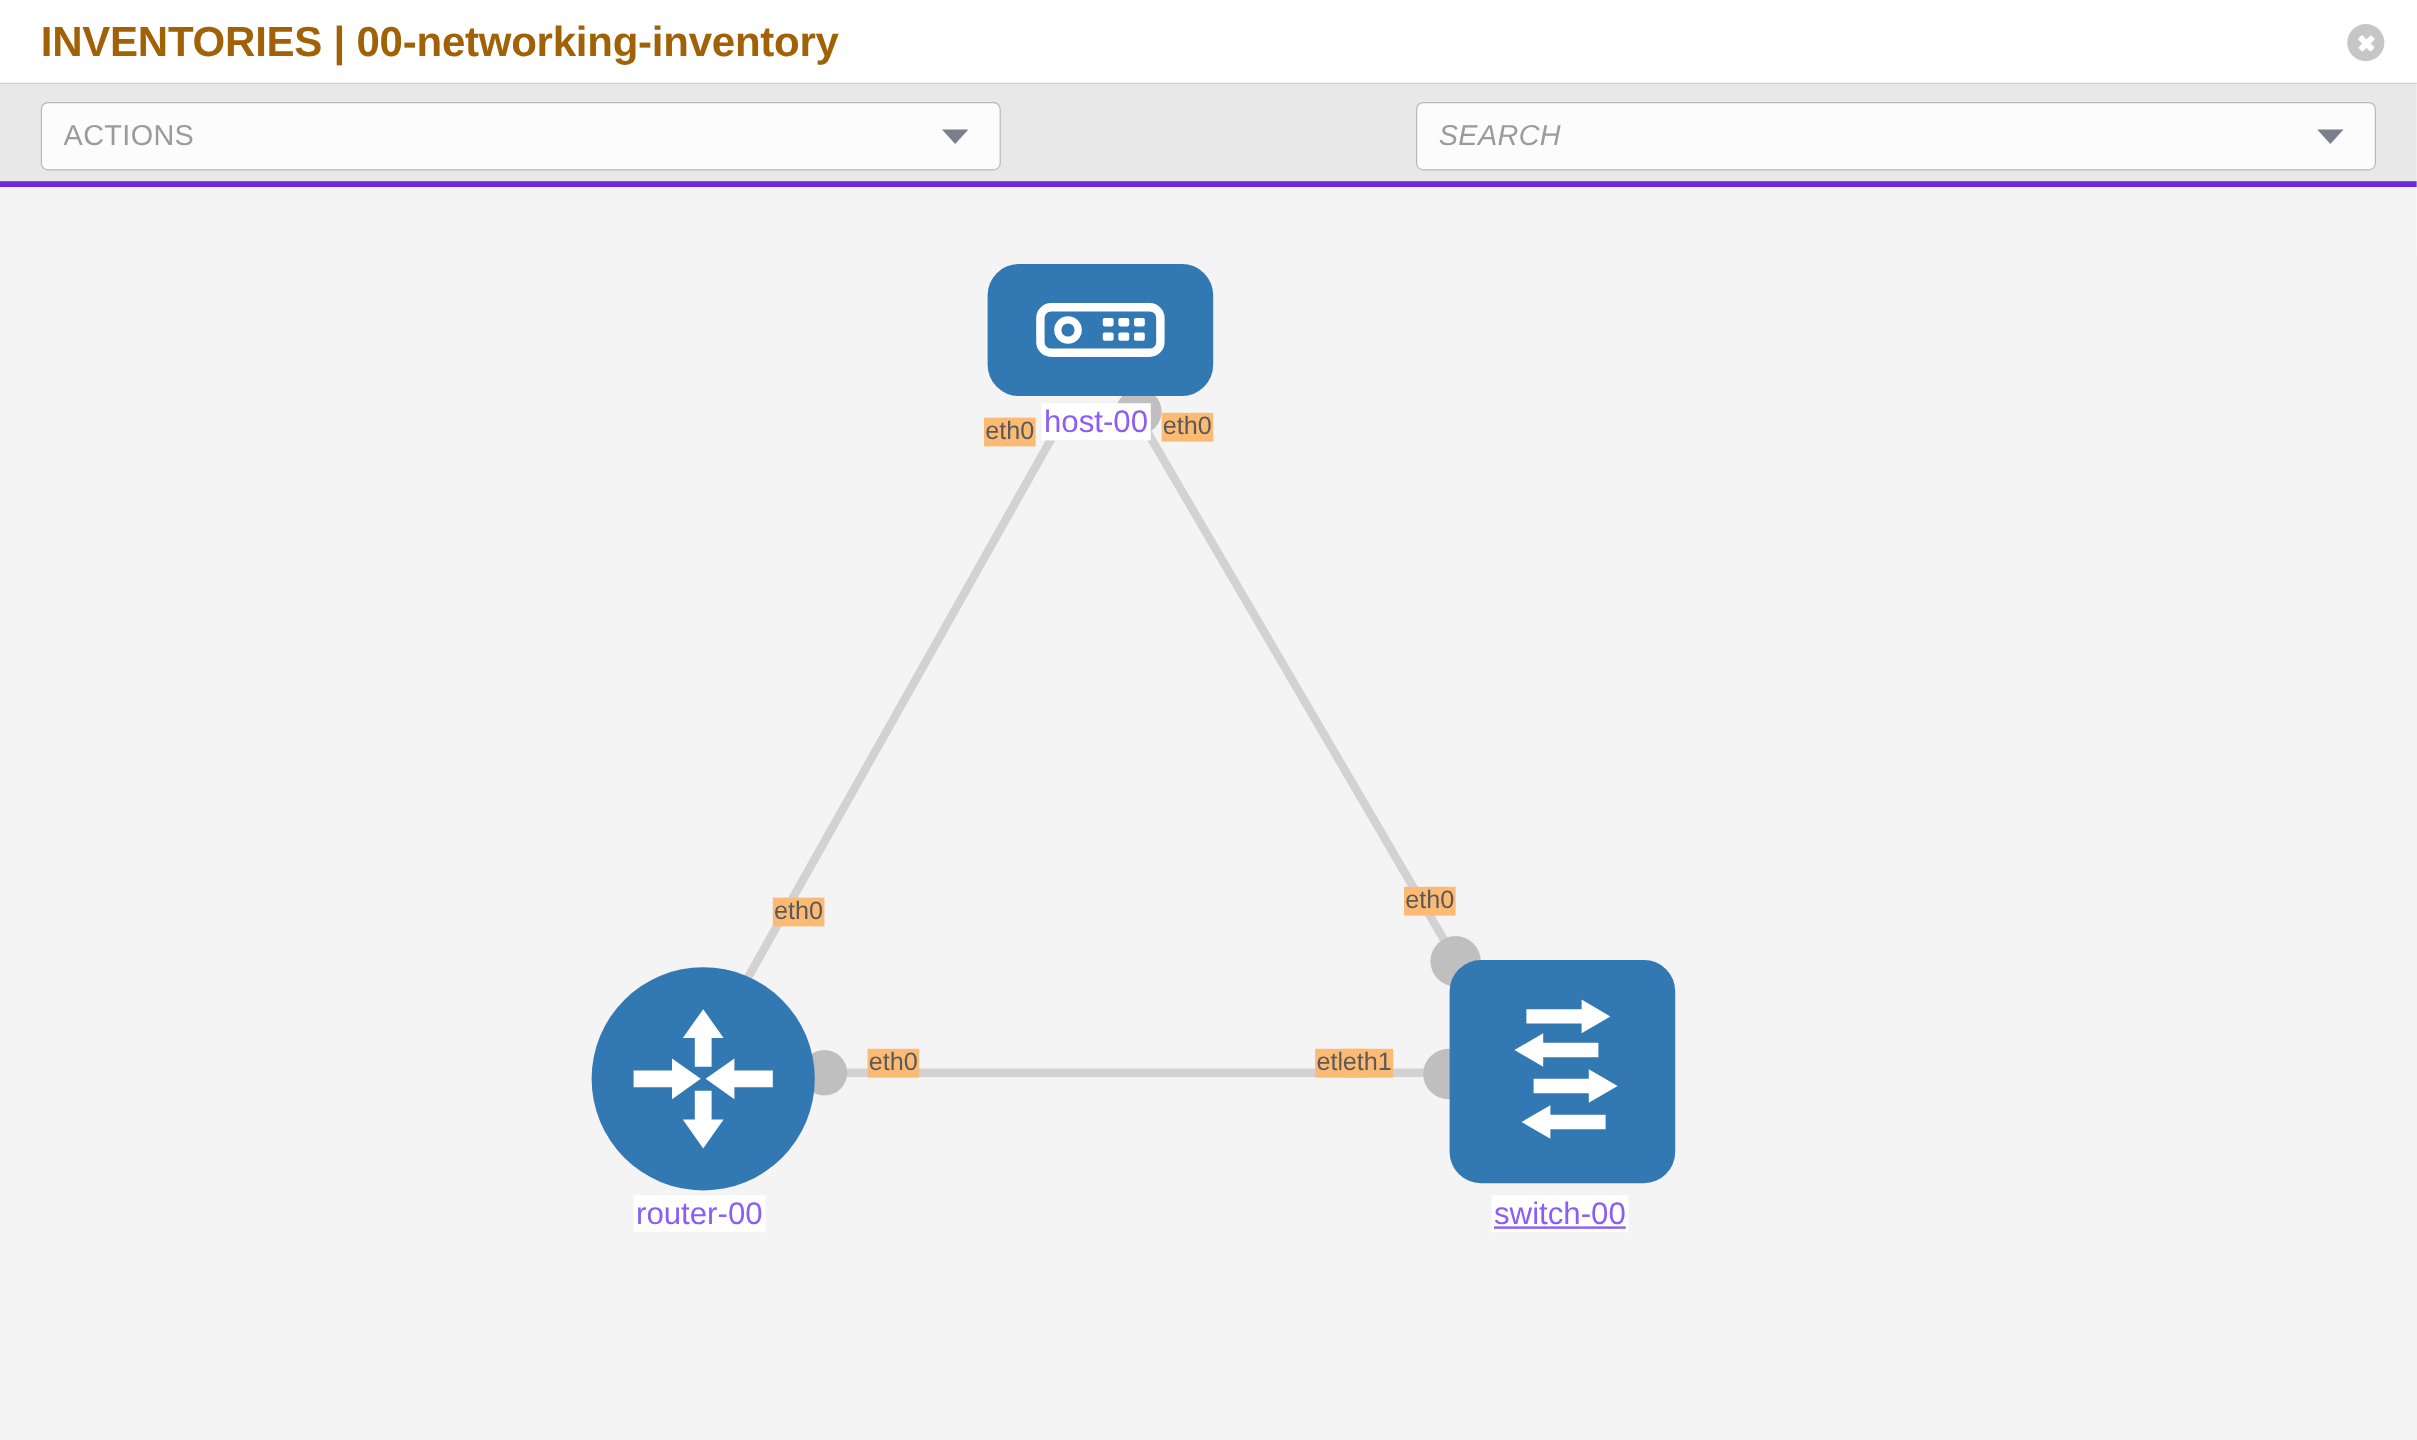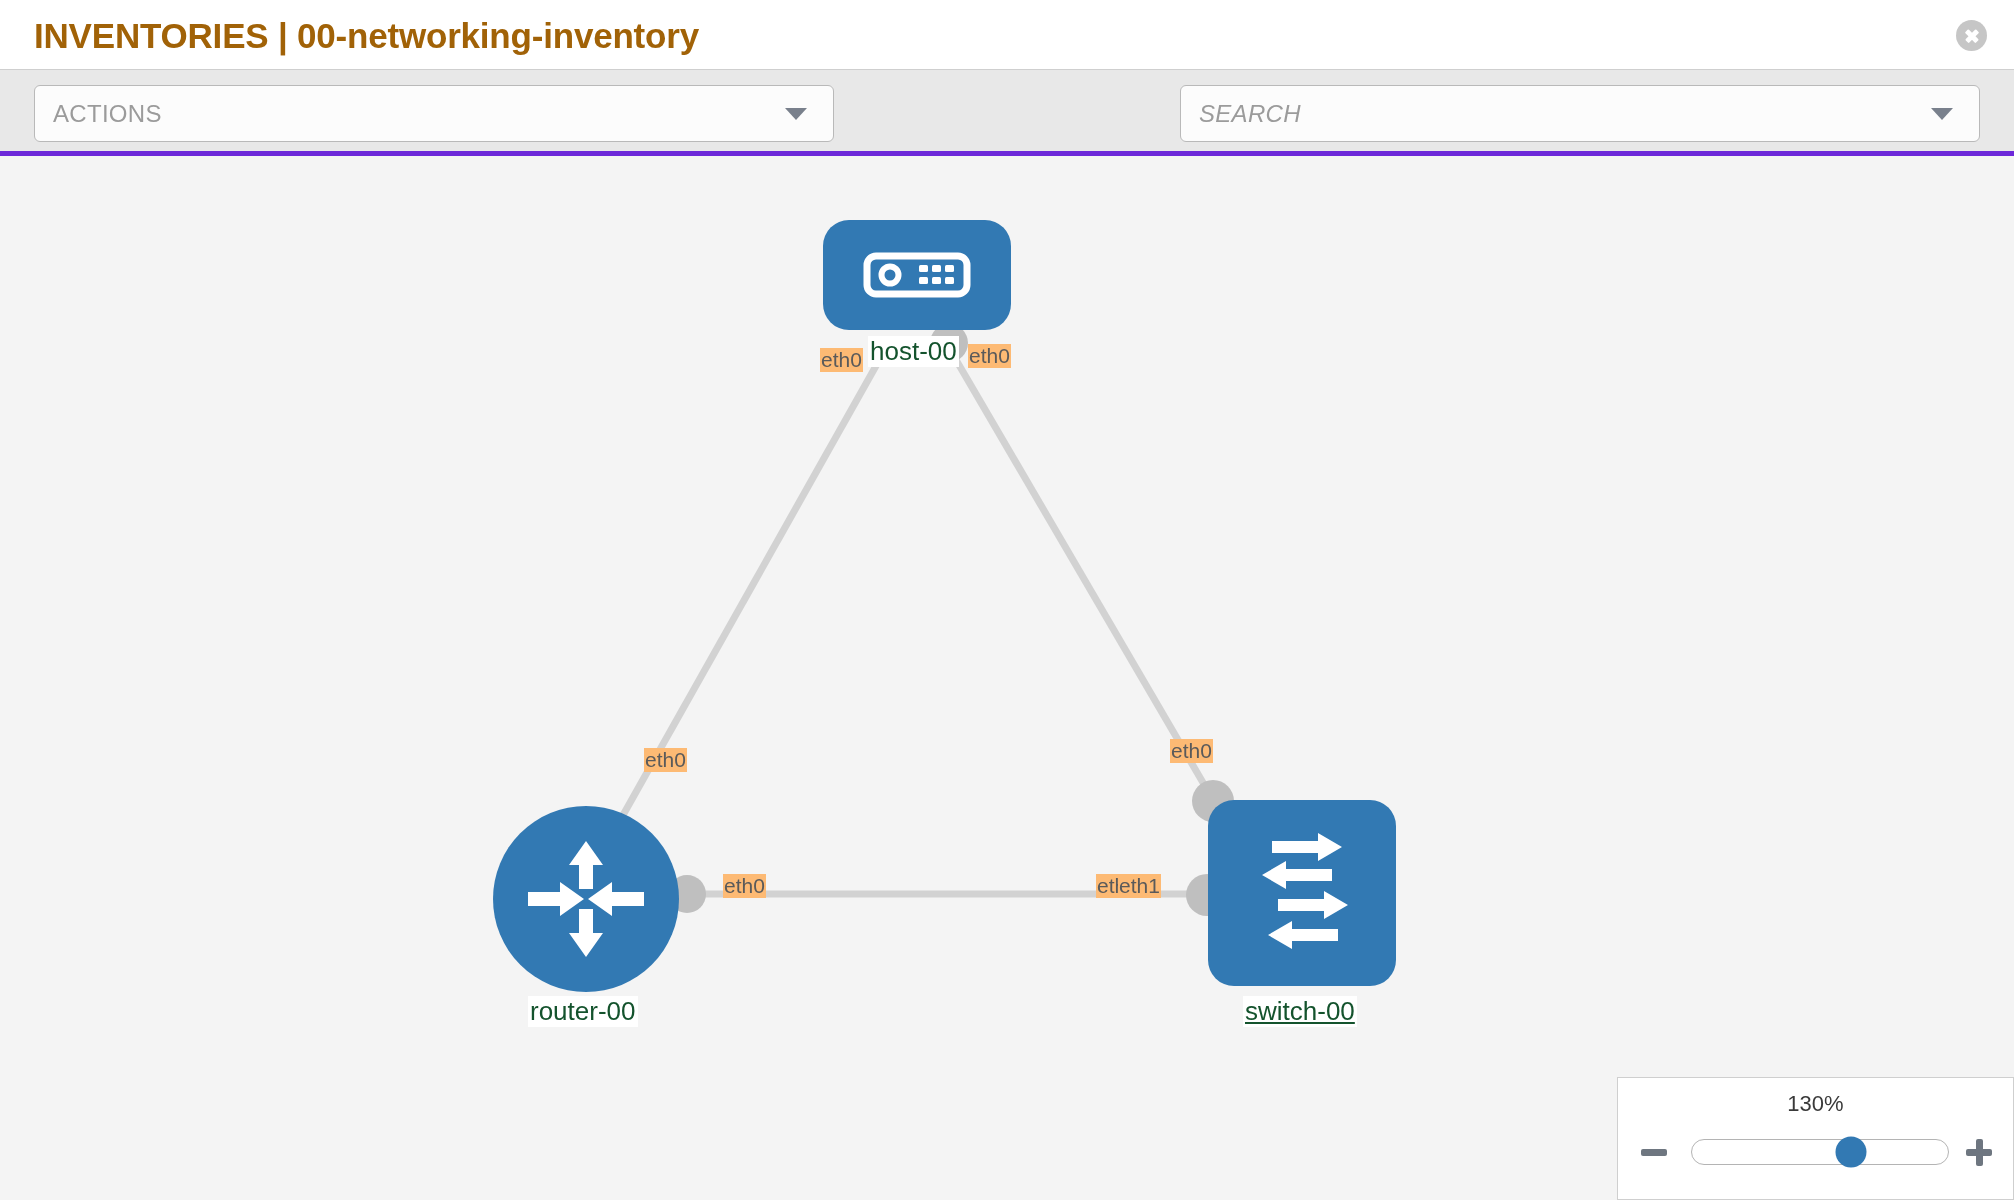--- a/index.html
+++ b/index.html
@@ -179,21 +179,21 @@
   .nub {
     position: absolute;
     background: #bfbfbf;
     border-radius: 50%;
   }
 
   
   .node-label {
     position: absolute;
     font-size: 26px;
-    color: #14532d;
+    color: #8b5cf6;
     background: #ffffff;
     white-space: nowrap;
     padding: 0 2px;
     z-index: 6;
   }
   .iface-label {
     position: absolute;
     font-size: 21px;
     color: #5a5a5a;
     background: #fdba74;
@@ -393,24 +393,14 @@
     <div class="iface-label" style="left:1118px; top:718px; z-index:5;">eth1</div>
 
     <div class="node-label" style="left:868px; top:180px;">host-00</div>
 
     <div class="node-label" style="left:528px; top:840px;">router-00</div>
 
     <div class="node-label" style="left:1243px; top:840px;text-decoration:underline;">switch-00</div>
 
   </div>
 
-  <div class="zoom-panel">
-    <div class="zoom-value">130%</div>
-    <div class="zoom-row">
-      <div class="zoom-minus"></div>
-      <div class="zoom-track">
-        <div class="zoom-handle" id="zoom-handle" style="left: 62%;"></div>
-      </div>
-      <div class="zoom-plus"></div>
-    </div>
-  </div>
 
 </div>
 
 </body></html>

